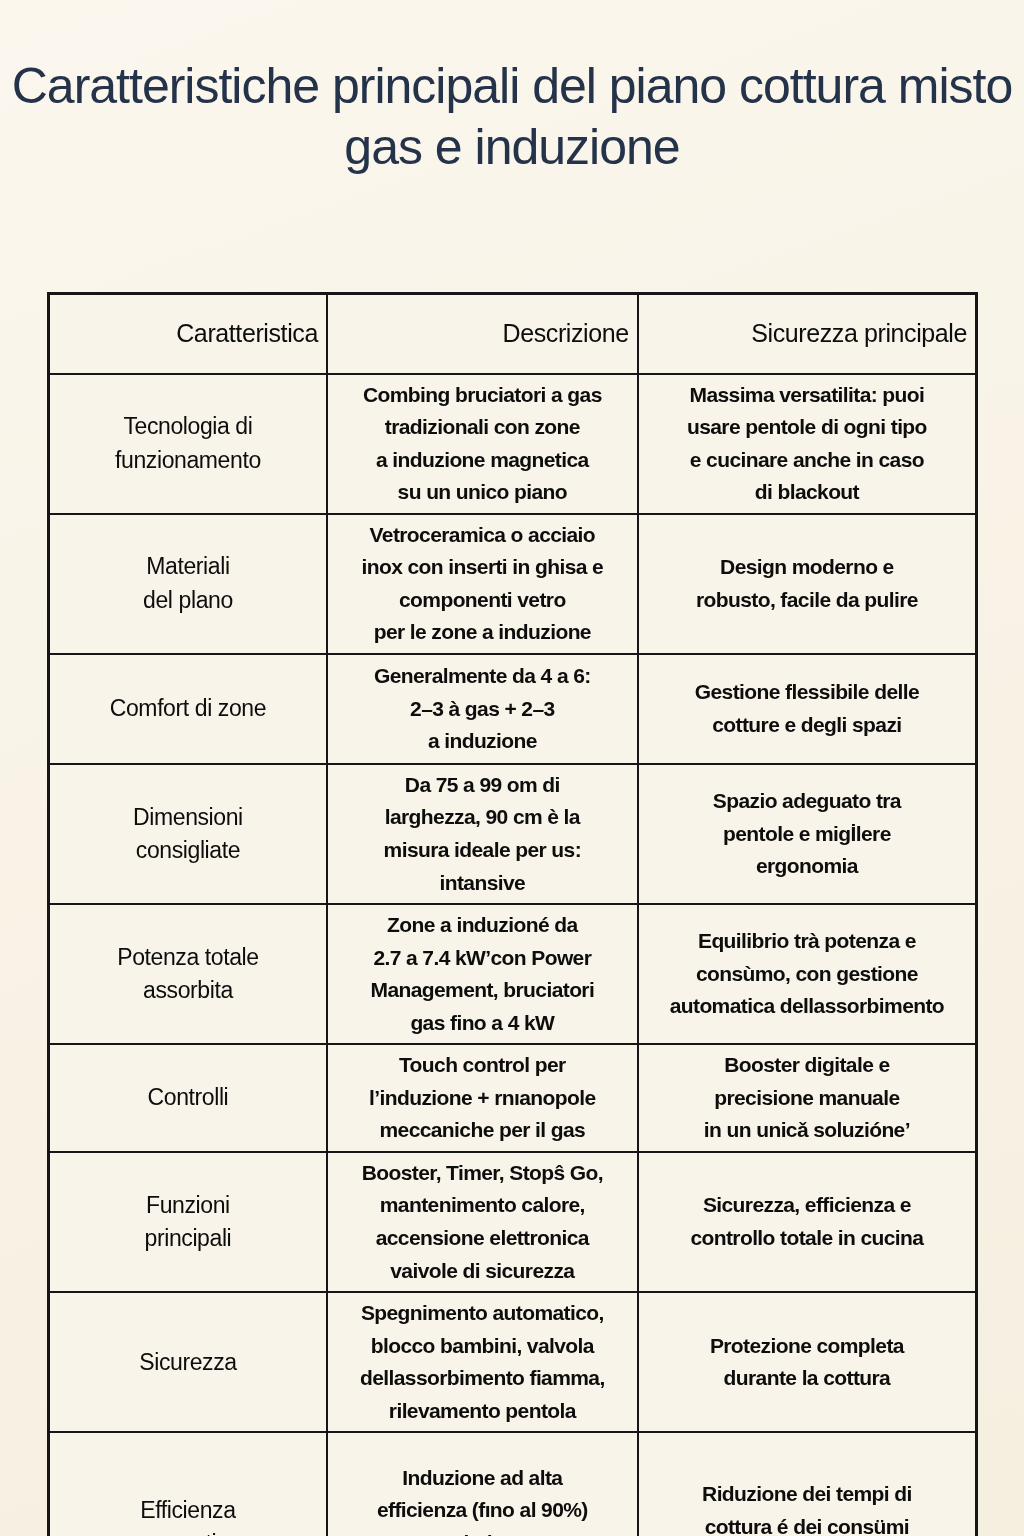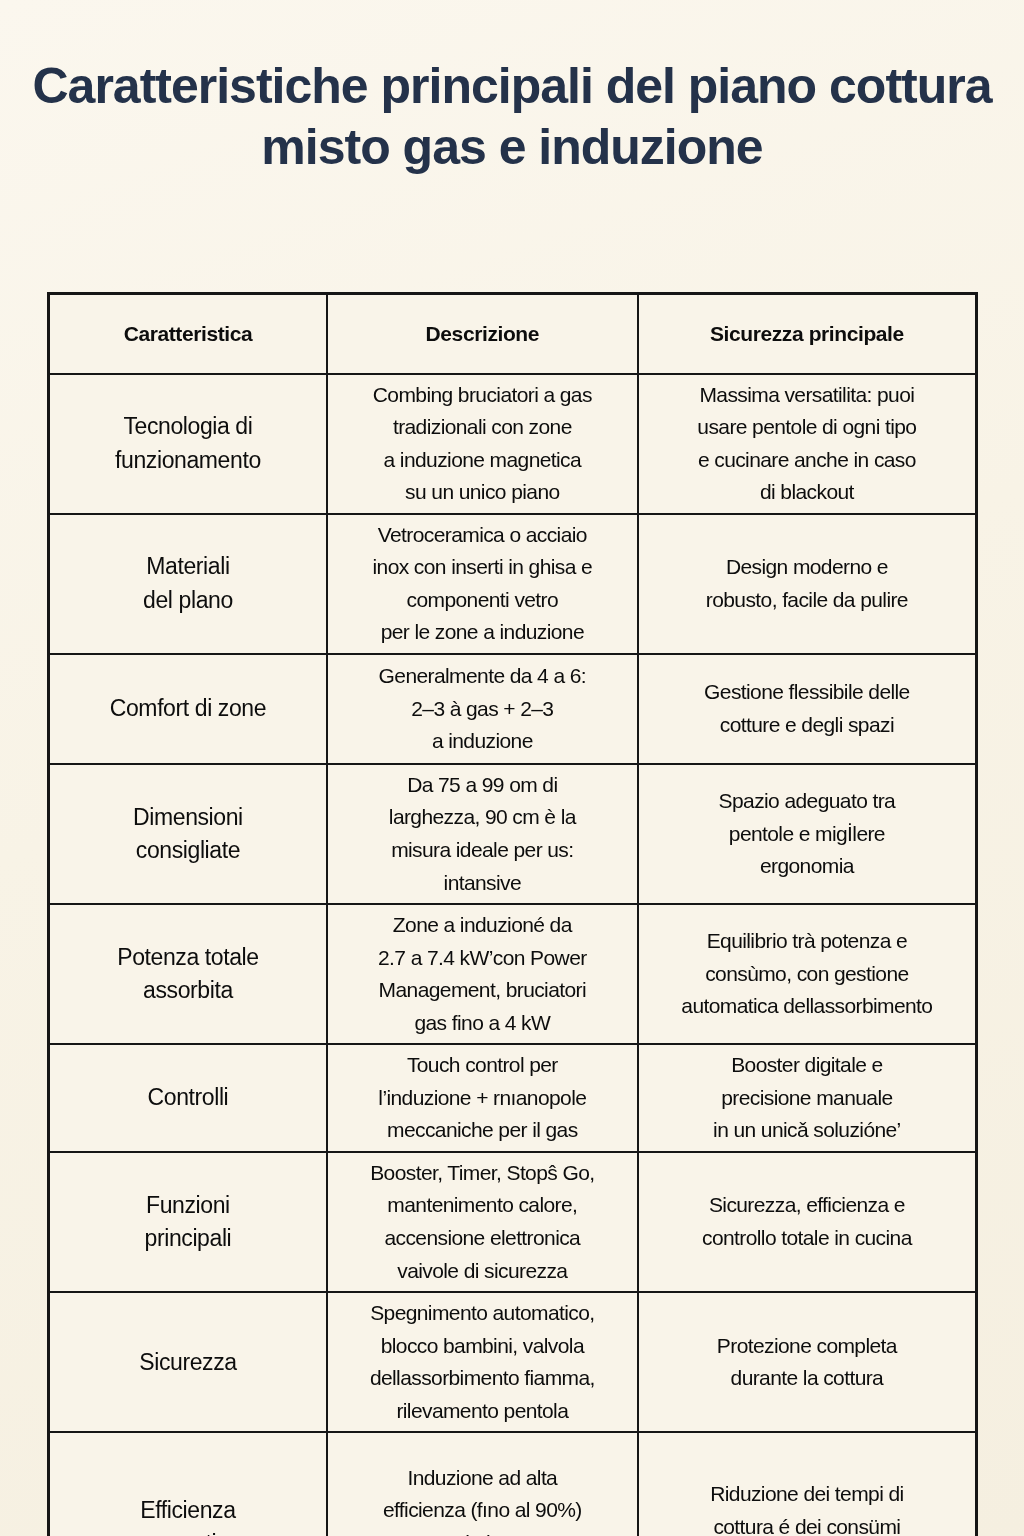--- a/index.html
+++ b/index.html
@@ -13,21 +13,21 @@
     width: 1024px;
     height: 1536px;
     overflow: hidden;
     background: linear-gradient(160deg, #fbf7ee 0%, #f8f3e6 45%, #f5efe0 100%);
   }
   .title {
     padding-top: 56px;
     text-align: center;
     color: #24324a;
     font-size: 50px;
-    font-weight: 700;
+    font-weight: 400;
     line-height: 1.22;
     letter-spacing: -1px;
   }
   .feature-table {
     position: absolute;
     left: 47px;
     top: 292px;
     width: 931px;
     border-collapse: collapse;
     table-layout: fixed;
@@ -40,33 +40,34 @@
     border: 2px solid #161616;
     text-align: center;
     vertical-align: middle;
     padding: 4px 8px;
     color: #0d0d0d;
     white-space: pre-line;
     overflow: hidden;
   }
   .feature-table { border: 3px solid #161616; }
   .feature-table th {
-    font-size: 21px;
-    font-weight: 700;
+    font-size: 25px;
+    font-weight: 400;
     letter-spacing: -0.4px;
+    text-align: right;
   }
   td.feature {
     font-size: 23px;
     font-weight: 400;
     letter-spacing: -0.4px;
     line-height: 1.45;
   }
   td.desc, td.adv {
     font-size: 21px;
-    font-weight: 400;
+    font-weight: 700;
     letter-spacing: -0.6px;
     line-height: 1.55;
     border-radius: 28px;
   }
   tr.h-header  { height: 80px; }
   tr.h-r0 { height: 140px; }
   tr.h-r1 { height: 140px; }
   tr.h-r2 { height: 110px; }
   tr.h-r3 { height: 138px; }
   tr.h-r4 { height: 140px; }

